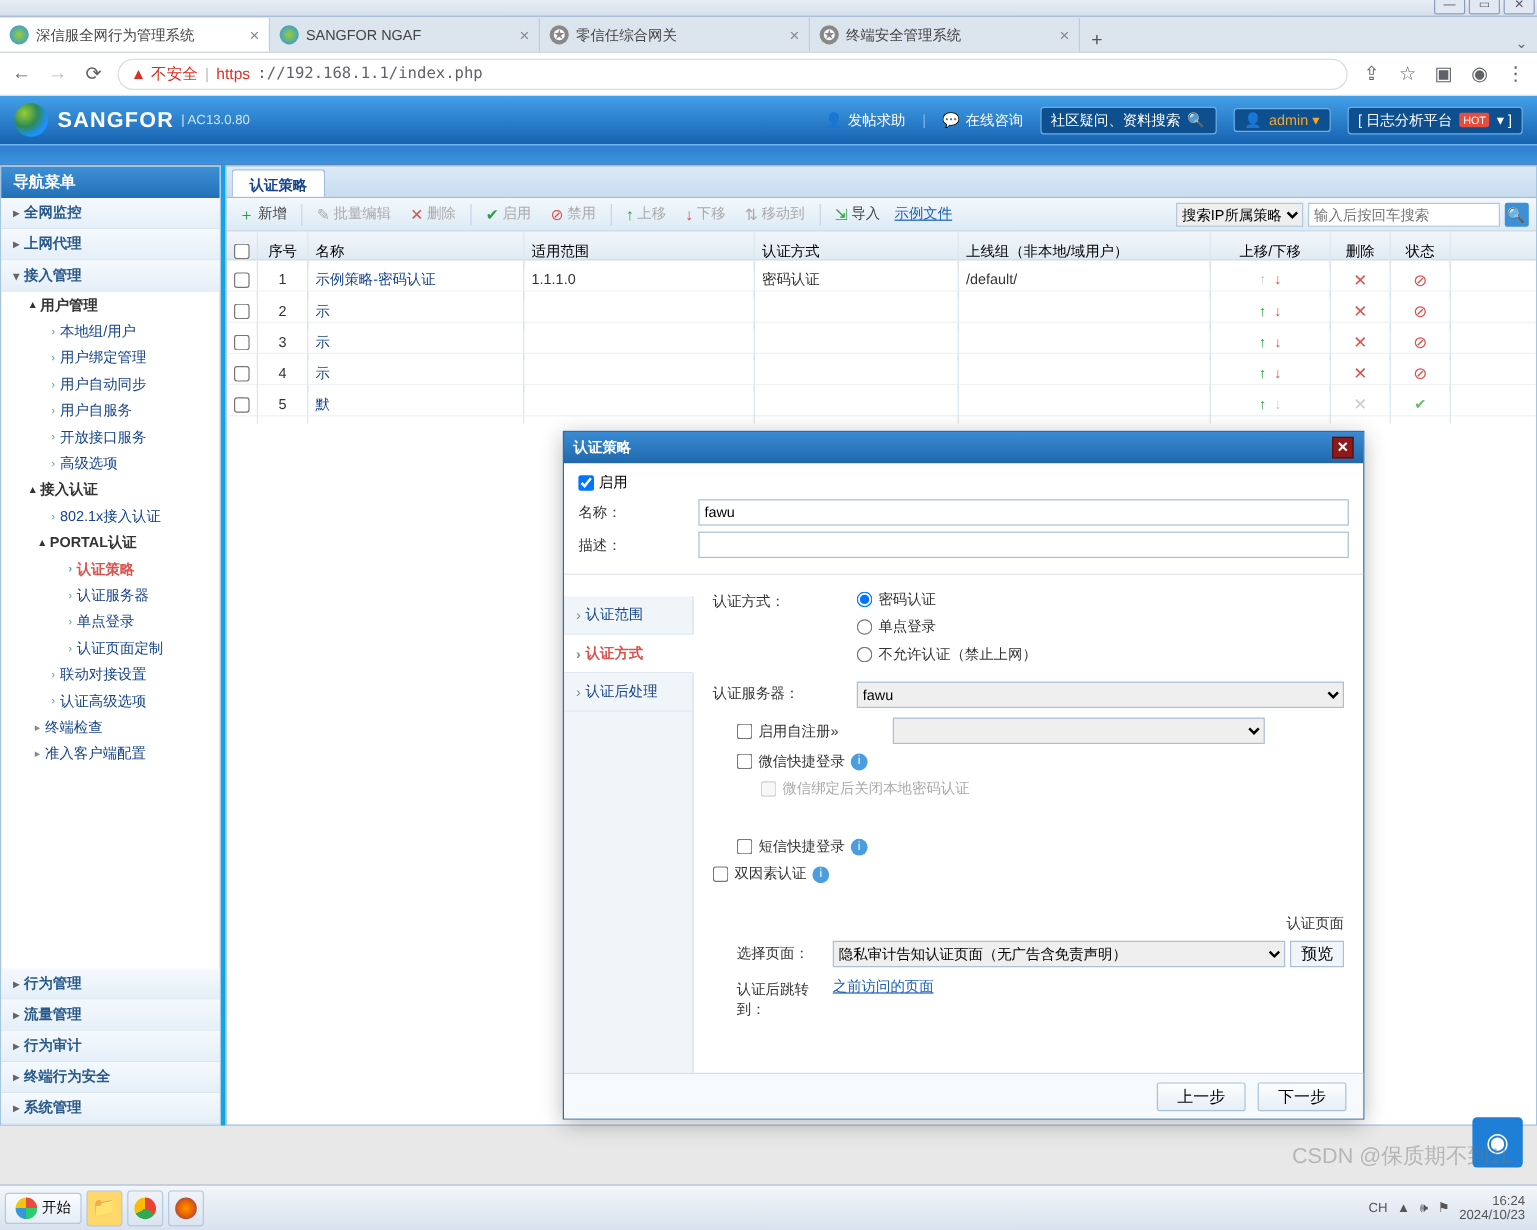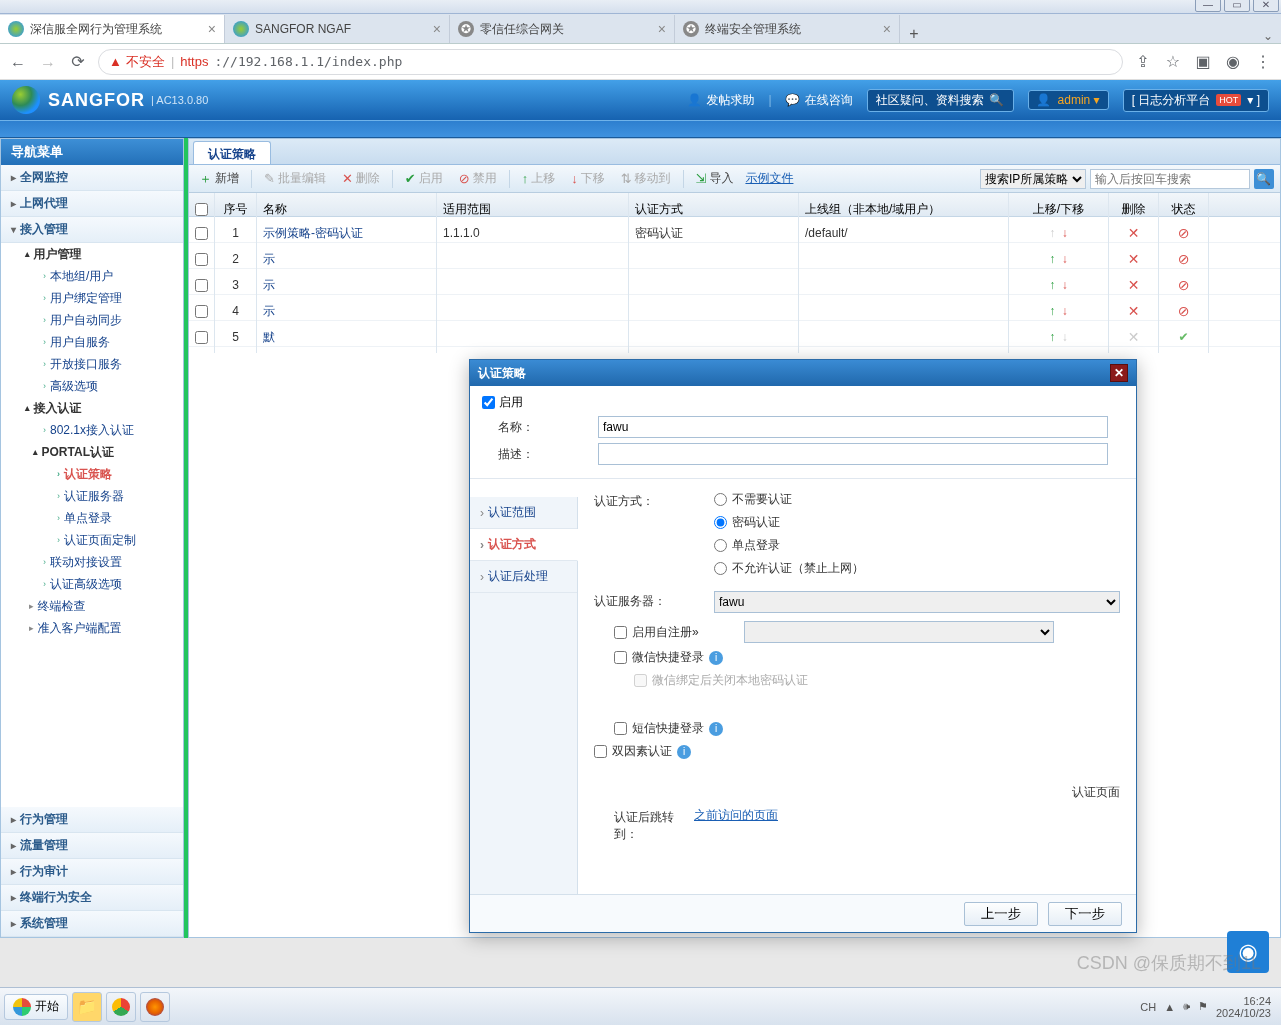--- a/index.html
+++ b/index.html
@@ -38,21 +38,21 @@
 .head-pill { background: #0d4f8f; border: 1px solid #6ab0e8; border-radius: 3px; padding: 2px 8px; display: flex; align-items: center; gap: 6px; }
 .head-link { display: flex; align-items: center; gap: 4px; }
 .head-sep { color: #7fb8e6; }
 .orange { color: #f5a623; }
 .hot-badge { background: #e74c3c; color: #fff; font-size: 9px; padding: 1px 3px; border-radius: 2px; }
 
 
 .grad-bar { height: 18px; background: linear-gradient(#2d7fcf,#3f92df); border-top: 1px solid #6fb3ea; border-bottom: 1px solid #1a5a9a; }
 
 
-.main-wrap { display: flex; height: 800px; background: #22c55e; }
+.main-wrap { display: flex; height: 800px; background: #0ea5e9; }
 .sidebar { width: 184px; background: #fff; border: 1px solid #a5c4e0; display: flex; flex-direction: column; }
 .side-title { height: 26px; background: linear-gradient(#3d8fd6,#2370b8); color: #fff; font-weight: bold; padding: 0 10px; line-height: 26px; font-size: 13px; }
 .side-cat { height: 26px; border-bottom: 1px solid #d8e5f0; background: linear-gradient(#f5f9fd,#e5eff8); padding: 0 10px; display: flex; align-items: center; font-weight: bold; color: #2a5a8a; cursor: pointer; }
 .side-cat::before { content: "▸"; margin-right: 4px; font-size: 10px; color: #666; }
 .side-cat.open::before { content: "▾"; }
 .side-sub { padding-left: 18px; }
 .side-item { height: 22px; display: flex; align-items: center; padding-left: 10px; color: #15428b; cursor: pointer; }
 .side-item::before { content: "▸"; margin-right: 4px; font-size: 9px; color: #888; }
 .side-item.leaf::before { content: "›"; color: #4a8; }
 .side-item.sel { color: #d9534f; font-weight: bold; }
@@ -98,21 +98,21 @@
 .ic-del.dis { color: #ccc; }
 .ic-ok { color: #6b6; }
 .ic-ban { color: #d9534f; font-size: 14px; }
 
 
 .modal-mask { position: absolute; inset: 0; }
 .modal { position: absolute; left: 280px; top: 220px; width: 668px; height: 574px; background: #fff; border: 1px solid #2b6ba8; box-shadow: 0 4px 18px rgba(0,0,0,0.3); display: flex; flex-direction: column; }
 .modal-title { height: 26px; background: linear-gradient(#3a8bd4,#2068ac); color: #fff; display: flex; align-items: center; padding: 0 8px; font-weight: bold; }
 .modal-title .mclose { margin-left: auto; width: 18px; height: 18px; background: #8b1a1a; color: #fff; text-align: center; line-height: 16px; border: 1px solid #5a0e0e; }
 .modal-top { padding: 8px 12px; border-bottom: 1px solid #e0e7ef; }
-.mrow { display: flex; align-items: center; margin: 5px 16px; }
+.mrow { display: flex; align-items: center; margin: 5px 0; }
 .mrow label { width: 100px; color: #333; }
 .mrow input[type=text] { flex: 1; height: 22px; border: 1px solid #a9c0d6; padding: 0 4px; font-size: 12px; }
 .chk-row { display: flex; align-items: center; gap: 4px; margin-bottom: 4px; }
 
 .modal-body { flex: 1; display: flex; }
 .steps { width: 108px; background: #f0f5fa; border-right: 1px solid #d4e0eb; margin-top: 18px; }
 .step { height: 32px; display: flex; align-items: center; padding-left: 10px; color: #15428b; border-bottom: 1px solid #e0e8f0; cursor: pointer; }
 .step::before { content: "›"; margin-right: 4px; color: #888; }
 .step.active { background: #fff; border-right: 1px solid #fff; margin-right: -1px; color: #d9534f; font-weight: bold; }
 
@@ -441,24 +441,20 @@
         <div class="steps">
           <div class="step">认证范围</div>
           <div class="step active">认证方式</div>
           <div class="step">认证后处理</div>
         </div>
         <div class="form-pane">
           <div class="frow">
             <div class="flabel">认证方式：</div>
             <div class="fctrl">
               <div class="radio-opt">
-                  <input type="radio" name="am" style="">
-                  <span>不需要认证</span>
-                </div>
-              <div class="radio-opt">
                   <input type="radio" name="am" checked="" style="">
                   <span>密码认证</span>
                 </div>
               <div class="radio-opt">
                   <input type="radio" name="am" style="">
                   <span>单点登录</span>
                 </div>
               <div class="radio-opt">
                   <input type="radio" name="am" style="">
                   <span>不允许认证（禁止上网）</span>
@@ -489,20 +485,27 @@
                 <span>短信快捷登录</span>
                 <span class="info-ic">i</span>
               </div>
           </div>
           <div class="chk-line">
               <input type="checkbox" style="">
               <span>双因素认证</span>
               <span class="info-ic">i</span>
             </div>
           <div class="section-h">认证页面</div>
+          <div class="frow sub-indent" style="padding-left:0">
+            <div class="flabel" style="width:100px;padding-left:20px">选择页面：</div>
+            <div class="fctrl" style="display:flex">
+              <select class="fselect" style="flex:1"><option>隐私审计告知认证页面（无广告含免责声明）</option></select>
+              <button class="preview-btn">预览</button>
+            </div>
+          </div>
           <div class="frow">
             <div class="flabel" style="width:100px;padding-left:20px">认证后跳转到：</div>
             <div class="fctrl"><a class="inline-link">之前访问的页面</a></div>
           </div>
         </div>
       </div>
       <div class="modal-foot">
         <button class="mbtn">上一步</button>
         <button class="mbtn">下一步</button>
       </div>

